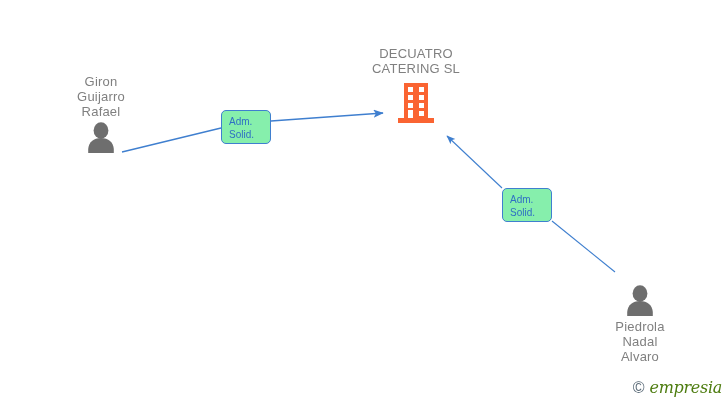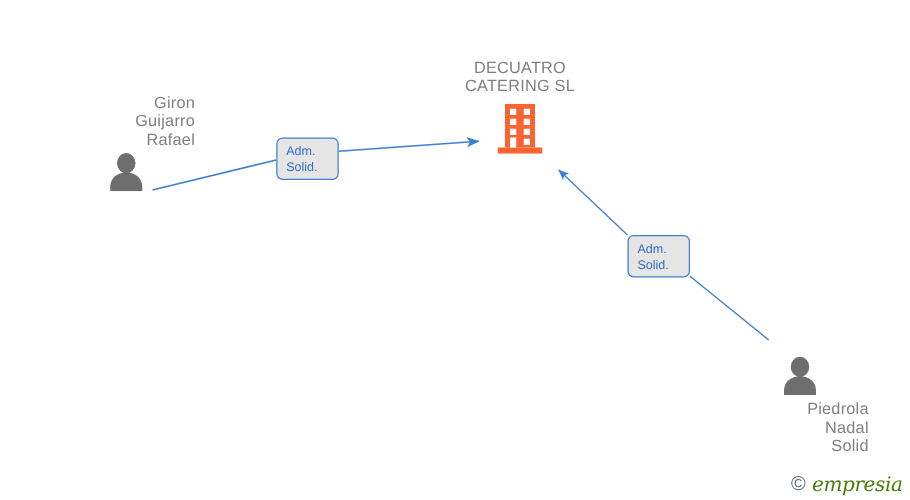--- a/index.html
+++ b/index.html
@@ -45,21 +45,20 @@
   .company-icon-wrap {
     margin-top: 7px;
     height: 40px;
     display: flex;
     align-items: flex-end;
     justify-content: center;
   }
 
   .person-node {
     width: 110px;
-    text-align: right;
   }
   .person-icon-wrap {
     height: 34px;
     display: flex;
     align-items: flex-end;
     justify-content: center;
   }
   #node-person-left {
     left: 46px;
     top: 74px;
@@ -70,21 +69,21 @@
   }
   #node-person-right .person-icon-wrap {
     margin-bottom: 3px;
   }
 
   
   .rel-box {
     position: absolute;
     border: 1px solid #3f7fcf;
     border-radius: 5px;
-    background: #e5e5e5;
+    background: #86efac;
     color: #2f6fc4;
     font-size: 10px;
     line-height: 13px;
     padding: 4px 6px 4px 7px;
     text-align: left;
     white-space: pre-line;
     box-sizing: border-box;
   }
   #rel-box-left {
     left: 221px;
@@ -178,21 +177,21 @@
 
   <div class="node person-node" id="node-person-right">
     <div class="person-icon-wrap">
       <svg width="32" height="31" viewBox="0 0 32 31" xmlns="http://www.w3.org/2000/svg">
         <ellipse cx="16" cy="8.5" rx="7.4" ry="8.2" fill="#6e6e6e"></ellipse>
         <path d="M16 16 C8.6 16 3.6 20.4 3.2 27 L3.2 31 L28.8 31 L28.8 27 C28.4 20.4 23.4 16 16 16 Z" fill="#6e6e6e"></path>
       </svg>
     </div>
     <div class="node-label">Piedrola
 Nadal
-Solid</div>
+Alvaro</div>
   </div>
 
   <div class="rel-box" id="rel-box-left">Adm.
 Solid.</div>
 
   <div class="rel-box" id="rel-box-right">Adm.
 Solid.</div>
 
   <div id="watermark">
     <span class="copy">©</span>

